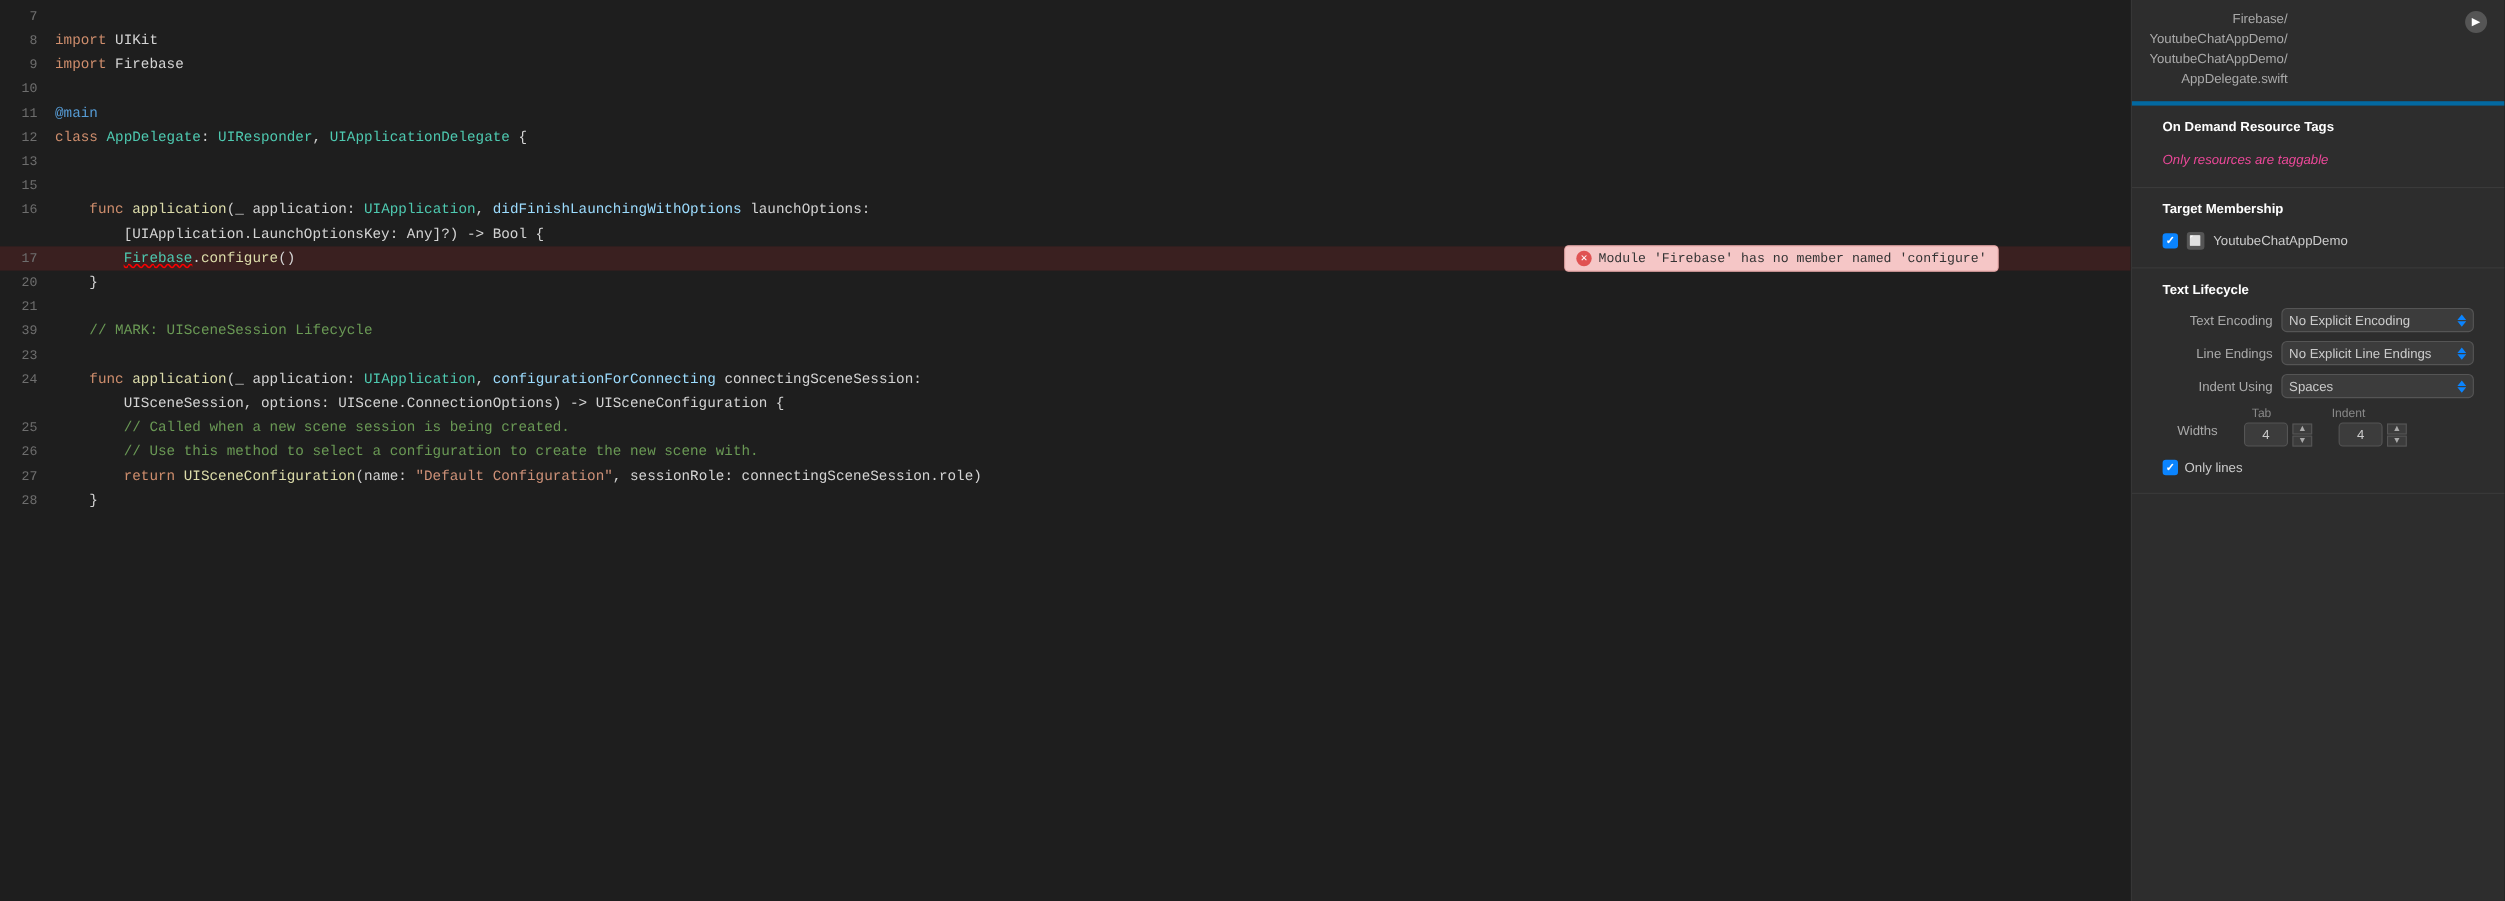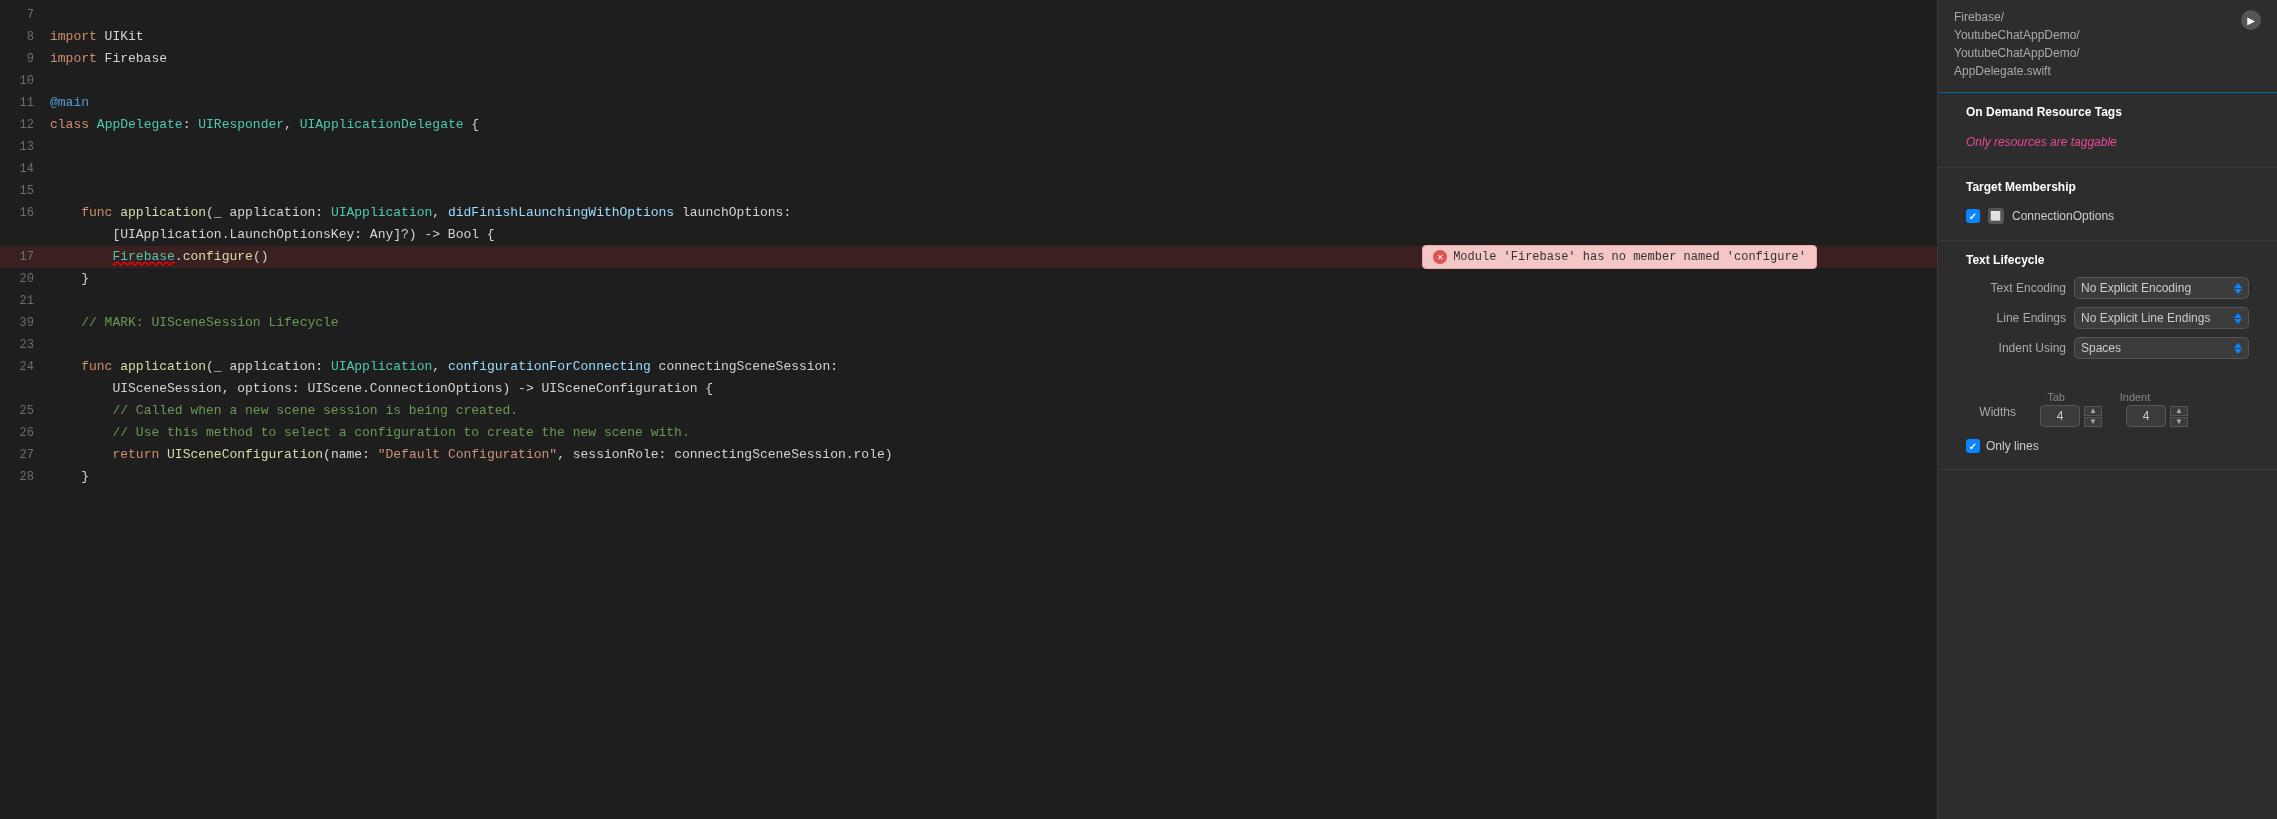--- a/index.html
+++ b/index.html
@@ -107,24 +107,25 @@
     .panel-section-title {
       font-weight: 600;
       font-size: 12px;
       color: #ffffff;
       margin-bottom: 10px;
     }
 
     
     .file-path-area {
       padding: 8px 16px 12px 16px;
-      border-bottom: 1px solid #0369a1;
+      border-bottom: 4px solid #0369a1;
       display: flex;
       align-items: flex-start;
       justify-content: space-between;
+      text-align: right;
     }
 
     .file-path-text {
       font-size: 12px;
       color: #aaaaaa;
       line-height: 1.5;
     }
 
     .file-path-arrow {
       width: 20px;
@@ -313,21 +314,20 @@
       gap: 24px;
       margin-left: 60px;
       margin-bottom: 2px;
     }
 
     .tab-indent-label {
       font-size: 11px;
       color: #888;
       min-width: 50px;
       text-align: center;
-      margin-top: 24px;
     }
   </style>
 </head>
 <body>
 
 <div class="editor-area">
   <div class="code-lines" id="code-lines">
       <div class="code-line">
         <div class="line-number">7</div>
         <div class="line-content"></div>
@@ -347,24 +347,20 @@
       <div class="code-line">
         <div class="line-number">11</div>
         <div class="line-content"><span style="color: rgb(86, 156, 214);">@main</span></div>
       </div>
       <div class="code-line">
         <div class="line-number">12</div>
         <div class="line-content"><span style="color: rgb(207, 142, 109);">class</span><span> </span><span style="color: rgb(78, 201, 176);">AppDelegate</span><span>: </span><span style="color: rgb(78, 201, 176);">UIResponder</span><span>, </span><span style="color: rgb(78, 201, 176);">UIApplicationDelegate</span><span> {</span></div>
       </div>
       <div class="code-line">
         <div class="line-number">13</div>
-        <div class="line-content"></div>
-      </div>
-      <div class="code-line">
-        <div class="line-number">14</div>
         <div class="line-content"></div>
       </div>
       <div class="code-line">
         <div class="line-number">15</div>
         <div class="line-content"></div>
       </div>
       <div class="code-line">
         <div class="line-number">16</div>
         <div class="line-content"><span>    </span><span style="color: rgb(207, 142, 109);">func</span><span> </span><span style="color: rgb(220, 220, 170);">application</span><span>(_ application: </span><span style="color: rgb(78, 201, 176);">UIApplication</span><span>, </span><span style="color: rgb(156, 220, 254);">didFinishLaunchingWithOptions</span><span> launchOptions:</span></div>
       </div>
@@ -433,21 +429,21 @@
   <div class="panel-section">
     <div class="panel-section-title">On Demand Resource Tags</div>
     <div class="resource-tags-placeholder">Only resources are taggable</div>
   </div>
 
   <div class="panel-section">
     <div class="panel-section-title">Target Membership</div>
     <div class="target-membership-item">
       <div class="checkbox"></div>
       <div class="target-icon">⬜</div>
-      <span class="target-name">ConnectionOptions</span>
+      <span class="target-name">YoutubeChatAppDemo</span>
     </div>
   </div>
 
   <div class="panel-section">
     <div class="panel-section-title">Text Lifecycle</div>
 
     <div class="settings-row">
       <span class="settings-label" style="min-width:100px;">Text Encoding</span>
       <div class="settings-select">
         <span>No Explicit Encoding</span>

